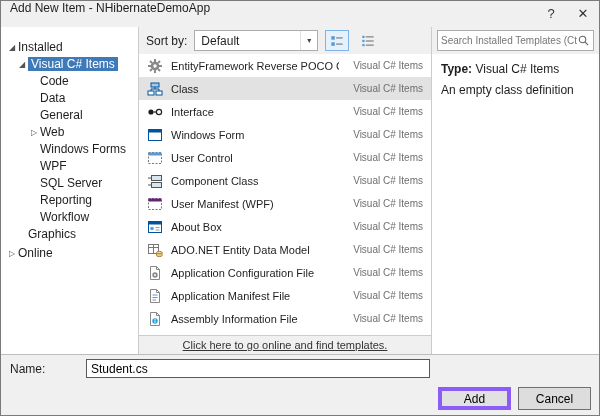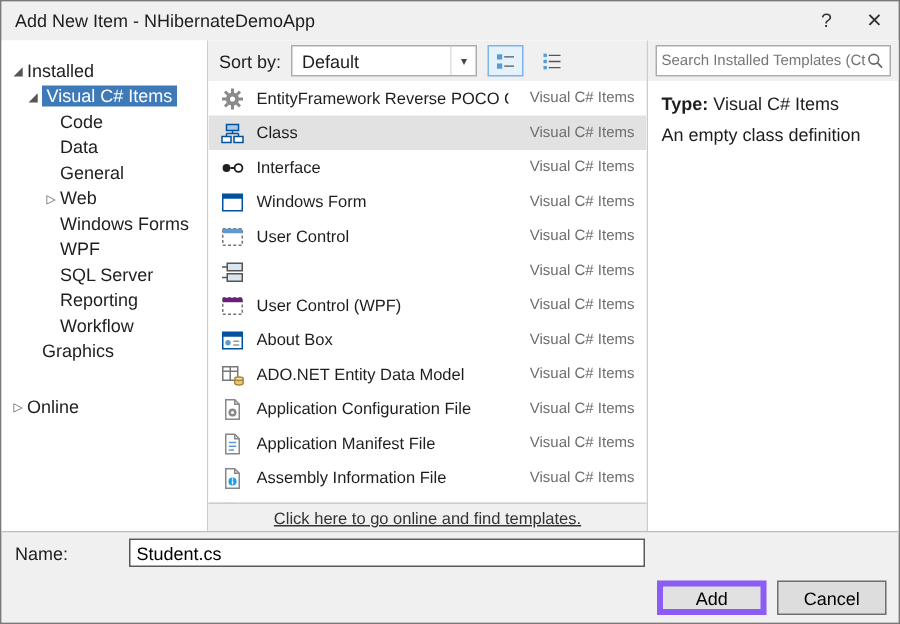--- a/index.html
+++ b/index.html
@@ -1,36 +1,36 @@
 <!DOCTYPE html>
 <html><head>
 <meta charset="utf-8">
 <style>
   * { box-sizing: border-box; margin: 0; padding: 0; }
   html,body { width:600px; height:416px; }
   body { font-family:"Liberation Sans", sans-serif; font-size:12px; color:#1e1e1e; background:#fff; }
   .dialog { width:600px; height:416px; border:1px solid #7a7a7a; background:#f0f0f0; display:flex; flex-direction:column; overflow:hidden; }
 
   
-  .titlebar { height:26px; display:flex; align-items:center; background:#f0f0f0; flex:0 0 auto; }
+  .titlebar { height:26px; display:flex; background:#f0f0f0; flex:0 0 auto; }
   .titlebar .title { flex:1; padding-left:9px; font-size:12px; }
   .win-btn { width:32px; height:26px; line-height:26px; text-align:center; color:#333; font-size:13px; cursor:default; }
 
   
   .main { flex:1 1 auto; display:flex; min-height:0; border-bottom:1px solid #bcbcbc; background:#fff; }
 
   .sidebar { width:138px; flex:0 0 auto; background:#fff; border-right:1px solid #ccc; padding-top:12px; overflow:hidden; }
   .tree-item { height:17px; line-height:17px; white-space:nowrap; font-size:12px; }
   .tree-item .tri { display:inline-block; width:12px; font-size:8px; color:#555; text-align:center; vertical-align:middle; }
   .tree-root { padding-left:5px; }
   .tree-l1 { padding-left:15px; }
   .tree-l2 { padding-left:39px; }
   .tree-l2.has-tri { padding-left:27px; }
   .sel-label { background:#3e79b8; color:#fff; padding:0 3px; }
-  .tree-online { margin-top:20px; }
+  .tree-online { margin-top:2px; }
 
   .middle { flex:1 1 auto; display:flex; flex-direction:column; border-right:1px solid #ccc; min-width:0; background:#fff; }
   .toolbar { height:27px; flex:0 0 auto; display:flex; align-items:center; gap:7px; padding:0 7px; background:#f0f0f0; }
   .sort-label { font-size:12px; }
   .dropdown { width:124px; height:21px; background:#fff; border:1px solid #acacac; display:flex; align-items:center; padding-left:6px; font-size:12px; }
   .dropdown .dd-arrow { margin-left:auto; width:17px; text-align:center; font-size:8px; color:#444; border-left:1px solid #e0e0e0; line-height:19px; }
   .view-btn { width:24px; height:21px; background:transparent; border:1px solid transparent; display:flex; align-items:center; justify-content:center; }
   .view-btn.active { background:#e5f1fb; border-color:#7eb4ea; }
   .view-btn svg { width:14px; height:14px; }
 
@@ -260,27 +260,28 @@
           <svg class="tpl-icon">
               <use href="#s-usercontrol"></use>
             </svg>
           <span class="tpl-name">User Control</span>
           <span class="cat">Visual C# Items</span>
         </div>
         <div class="row">
           <svg class="tpl-icon">
               <use href="#s-component"></use>
             </svg>
+          <span class="tpl-name">Component Class</span>
           <span class="cat">Visual C# Items</span>
         </div>
         <div class="row">
           <svg class="tpl-icon">
               <use href="#s-usercontrol-wpf"></use>
             </svg>
-          <span class="tpl-name">User Control (WPF)</span>
+          <span class="tpl-name">User Manifest (WPF)</span>
           <span class="cat">Visual C# Items</span>
         </div>
         <div class="row">
           <svg class="tpl-icon">
               <use href="#s-about"></use>
             </svg>
           <span class="tpl-name">About Box</span>
           <span class="cat">Visual C# Items</span>
         </div>
         <div class="row">

